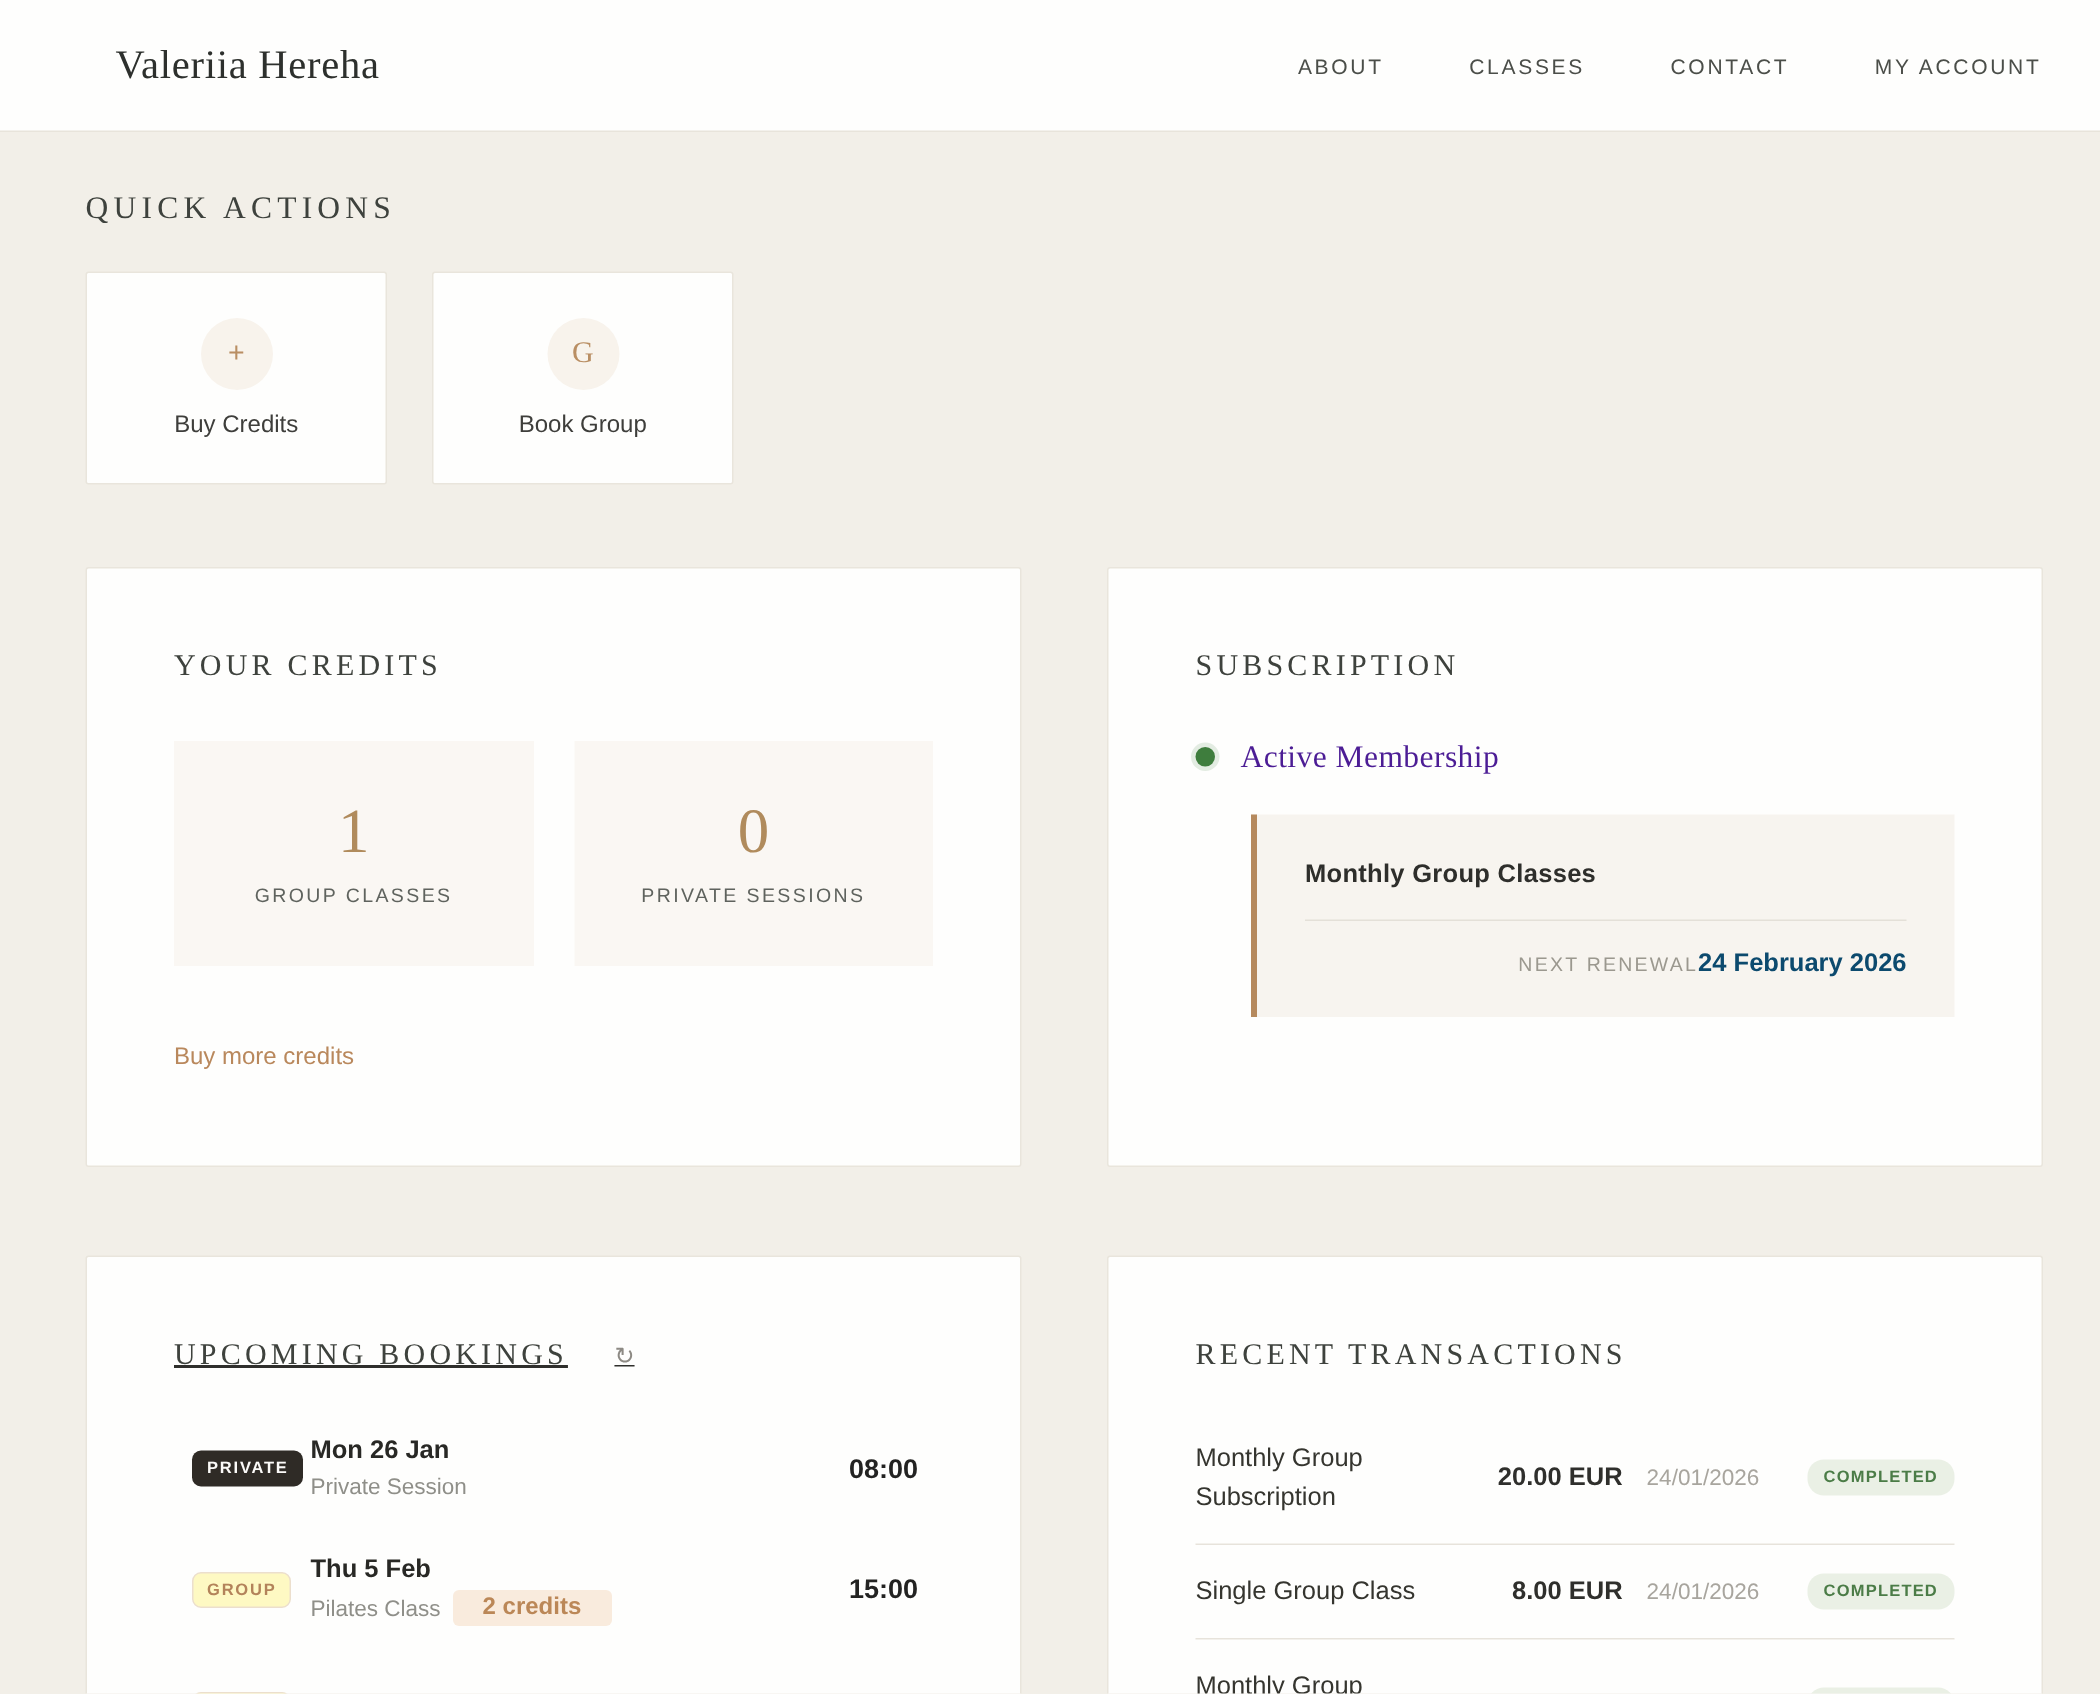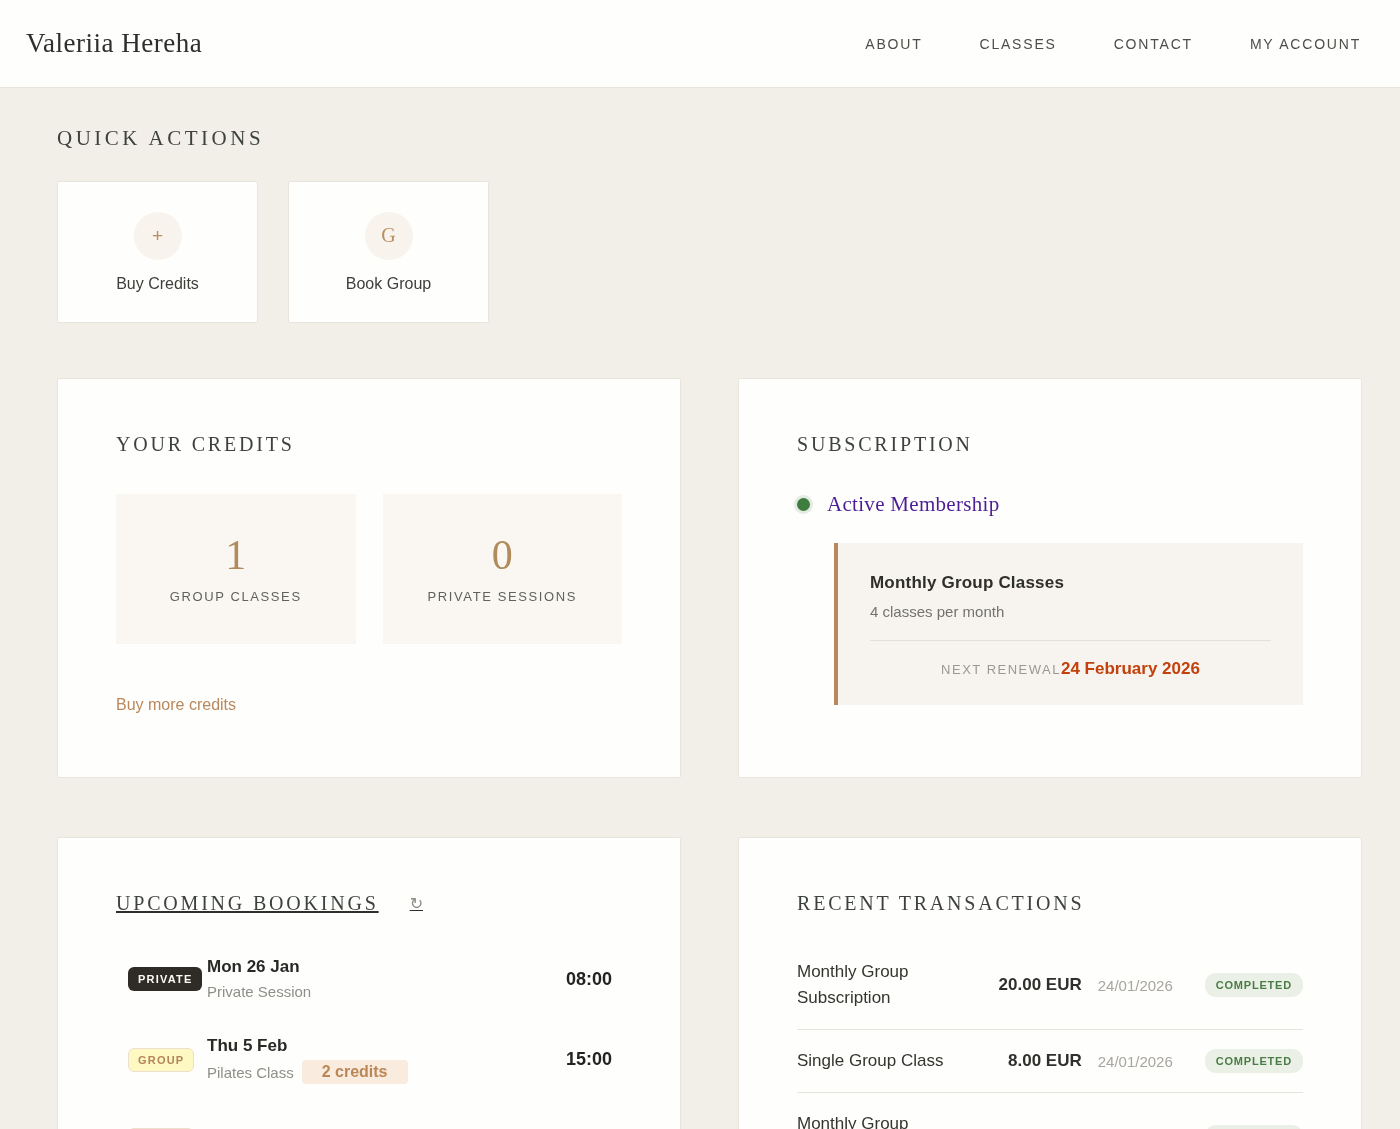--- a/index.html
+++ b/index.html
@@ -7,21 +7,21 @@
   body {
     background:#f2efe8;
     font-family:"Liberation Sans", sans-serif;
     color:#2f2f2c;
   }
   
   .topbar {
     height:88px; background:#fefefd;
     border-bottom:1px solid #e8e4db;
     display:flex; align-items:center; justify-content:space-between;
-    padding:0 39px 0 26px;
+    padding:0 39px 0 77px;
   }
   .brand {
     font-family:"Liberation Serif","DejaVu Serif",serif;
     font-size:27px; font-weight:400; color:#2d302d; letter-spacing:.5px;
     cursor:pointer;
   }
   .nav { display:flex; gap:57px; }
   .nav a {
     font-size:14px; letter-spacing:1.8px; color:#4b4e49;
     text-decoration:none; cursor:pointer; white-space:nowrap;
@@ -87,23 +87,23 @@
     font-family:"Liberation Serif","DejaVu Serif",serif;
     font-size:21px; color:#4c1d95; letter-spacing:.3px;
   }
   .plan-panel {
     margin-top:26px; background:#f7f4ef;
     border-left:4px solid #b5895d; padding:30px 32px 26px;margin-left:37px;
   }
   .plan-name { font-size:17px; font-weight:700; color:#2e2e2b; letter-spacing:.2px; }
   .plan-detail { margin-top:10px; font-size:15px; color:#73736d; }
   .plan-divider { height:1px; background:#e4e0d8; margin:20px 0 18px; }
-  .renewal-row { display:flex; justify-content:center; align-items:center; }
+  .renewal-row { display:flex; justify-content:flex-end; align-items:center; }
   .renewal-label { font-size:13px; letter-spacing:1.5px; color:#9b988f; }
-  .renewal-date { font-size:17px; font-weight:700; color:#c2410c; }
+  .renewal-date { font-size:17px; font-weight:700; color:#0c4a6e; }
   
   .title-row { display:flex; align-items:center; gap:31px;text-decoration:underline; }
   .refresh-icon {
     font-family:"DejaVu Sans",sans-serif; font-size:16px; color:#8d8a84; cursor:pointer;
   }
   .booking-list { margin-top:40px; padding-left:12px; display:flex; flex-direction:column; gap:32px; }
   .booking-row { display:flex; align-items:center; min-height:48px; }
   .badge-col { flex:0 0 79px; }
   .badge {
     display:inline-block; font-size:11px; font-weight:700; letter-spacing:1.2px;
@@ -179,21 +179,20 @@
     </section>
 
     <section class="card h-400">
       <h2 class="card-title">SUBSCRIPTION</h2>
       <div class="status-row">
         <span class="status-dot"></span>
         <span class="status-text">Active Membership</span>
       </div>
       <div class="plan-panel">
         <div class="plan-name">Monthly Group Classes</div>
-        <div class="plan-detail">4 classes per month</div>
         <div class="plan-divider"></div>
         <div class="renewal-row">
           <span class="renewal-label">NEXT RENEWAL</span>
           <span class="renewal-date">24 February 2026</span>
         </div>
       </div>
     </section>
 
     <section class="card h-tall">
       <div class="title-row">

